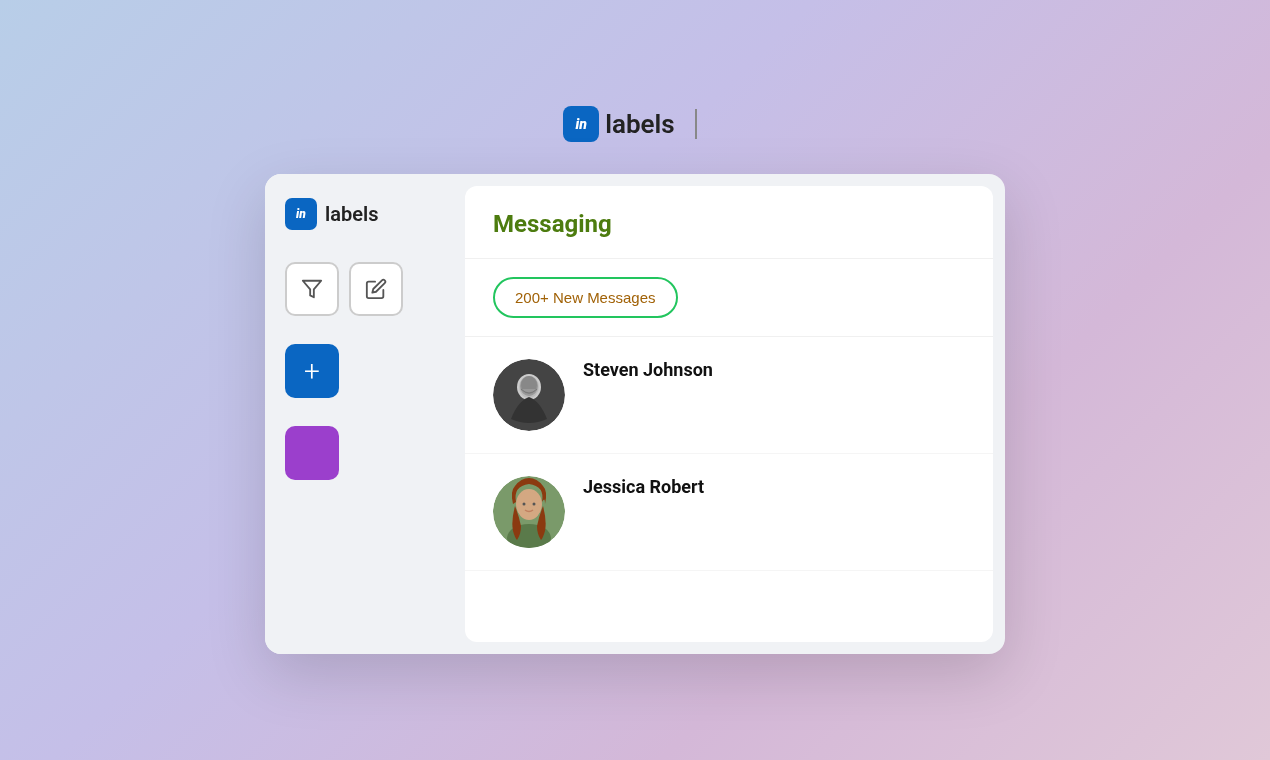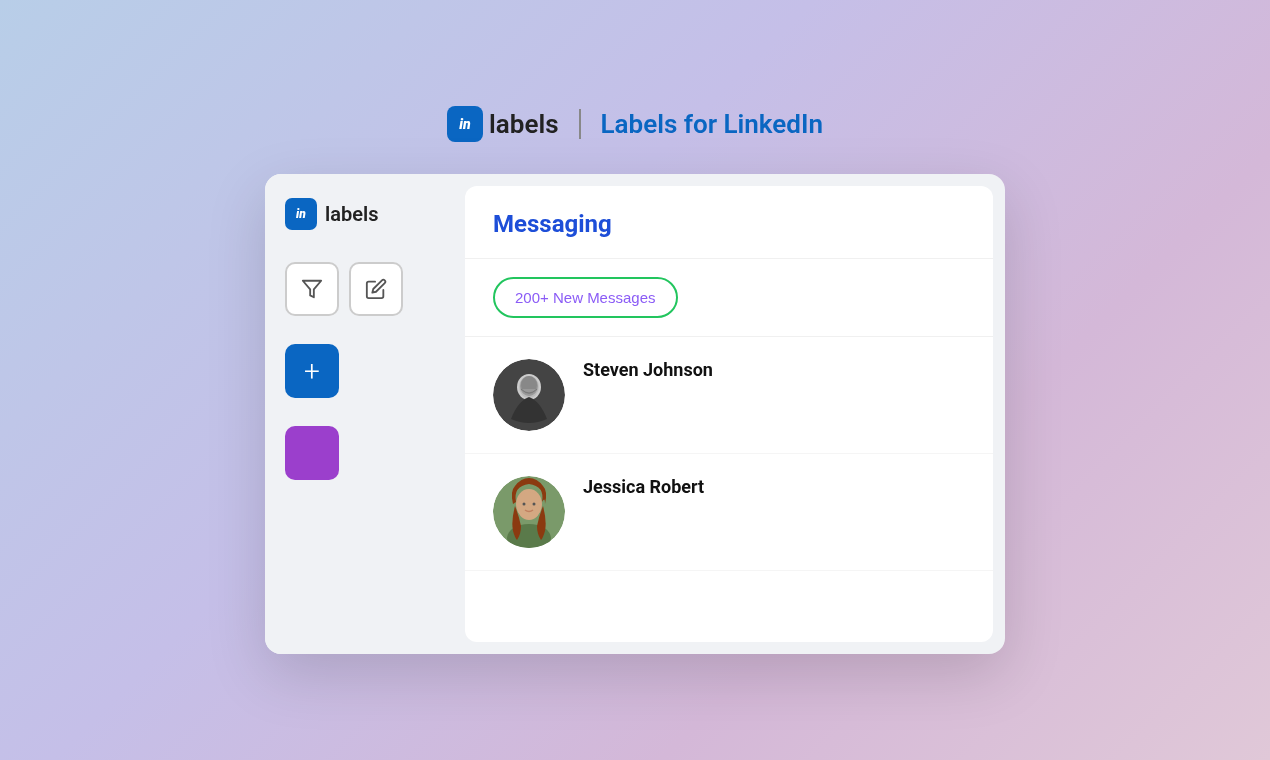--- a/index.html
+++ b/index.html
@@ -167,41 +167,41 @@
     }
 
     .messaging-header {
       padding: 24px 28px 20px;
       border-bottom: 1px solid #f0f0f0;
     }
 
     .messaging-title {
       font-size: 24px;
       font-weight: 700;
-      color: #1d4ed8;
+      color: #4d7c0f;
     }
 
     .message-filters {
       display: flex;
       gap: 12px;
       padding: 18px 28px;
       border-bottom: 1px solid #f0f0f0;
     }
 
     .filter-badge {
       padding: 10px 20px;
       border-radius: 24px;
       font-size: 15px;
       font-weight: 500;
       cursor: pointer;
     }
 
     .filter-badge-green {
       border: 2px solid #22c55e;
-      color: #8b5cf6;
+      color: #a16207;
       background: white;
     }
 
     .filter-badge-red {
       border: 2px solid #ef4444;
       color: #222;
       background: white;
     }
 
     .messages-list {
@@ -249,21 +249,20 @@
 <body>
 
 <div class="top-branding">
   <div class="brand-logo">
     <div class="brand-icon">
       <span>in</span>
     </div>
     <span class="brand-text-labels">labels</span>
   </div>
   <div class="brand-divider"></div>
-  <span class="brand-tagline">Labels for LinkedIn</span>
 </div>
 
 <div class="app-container">
 
   <div class="sidebar">
 
     <div class="sidebar-logo">
       <div class="sidebar-icon">
         <span>in</span>
       </div>

